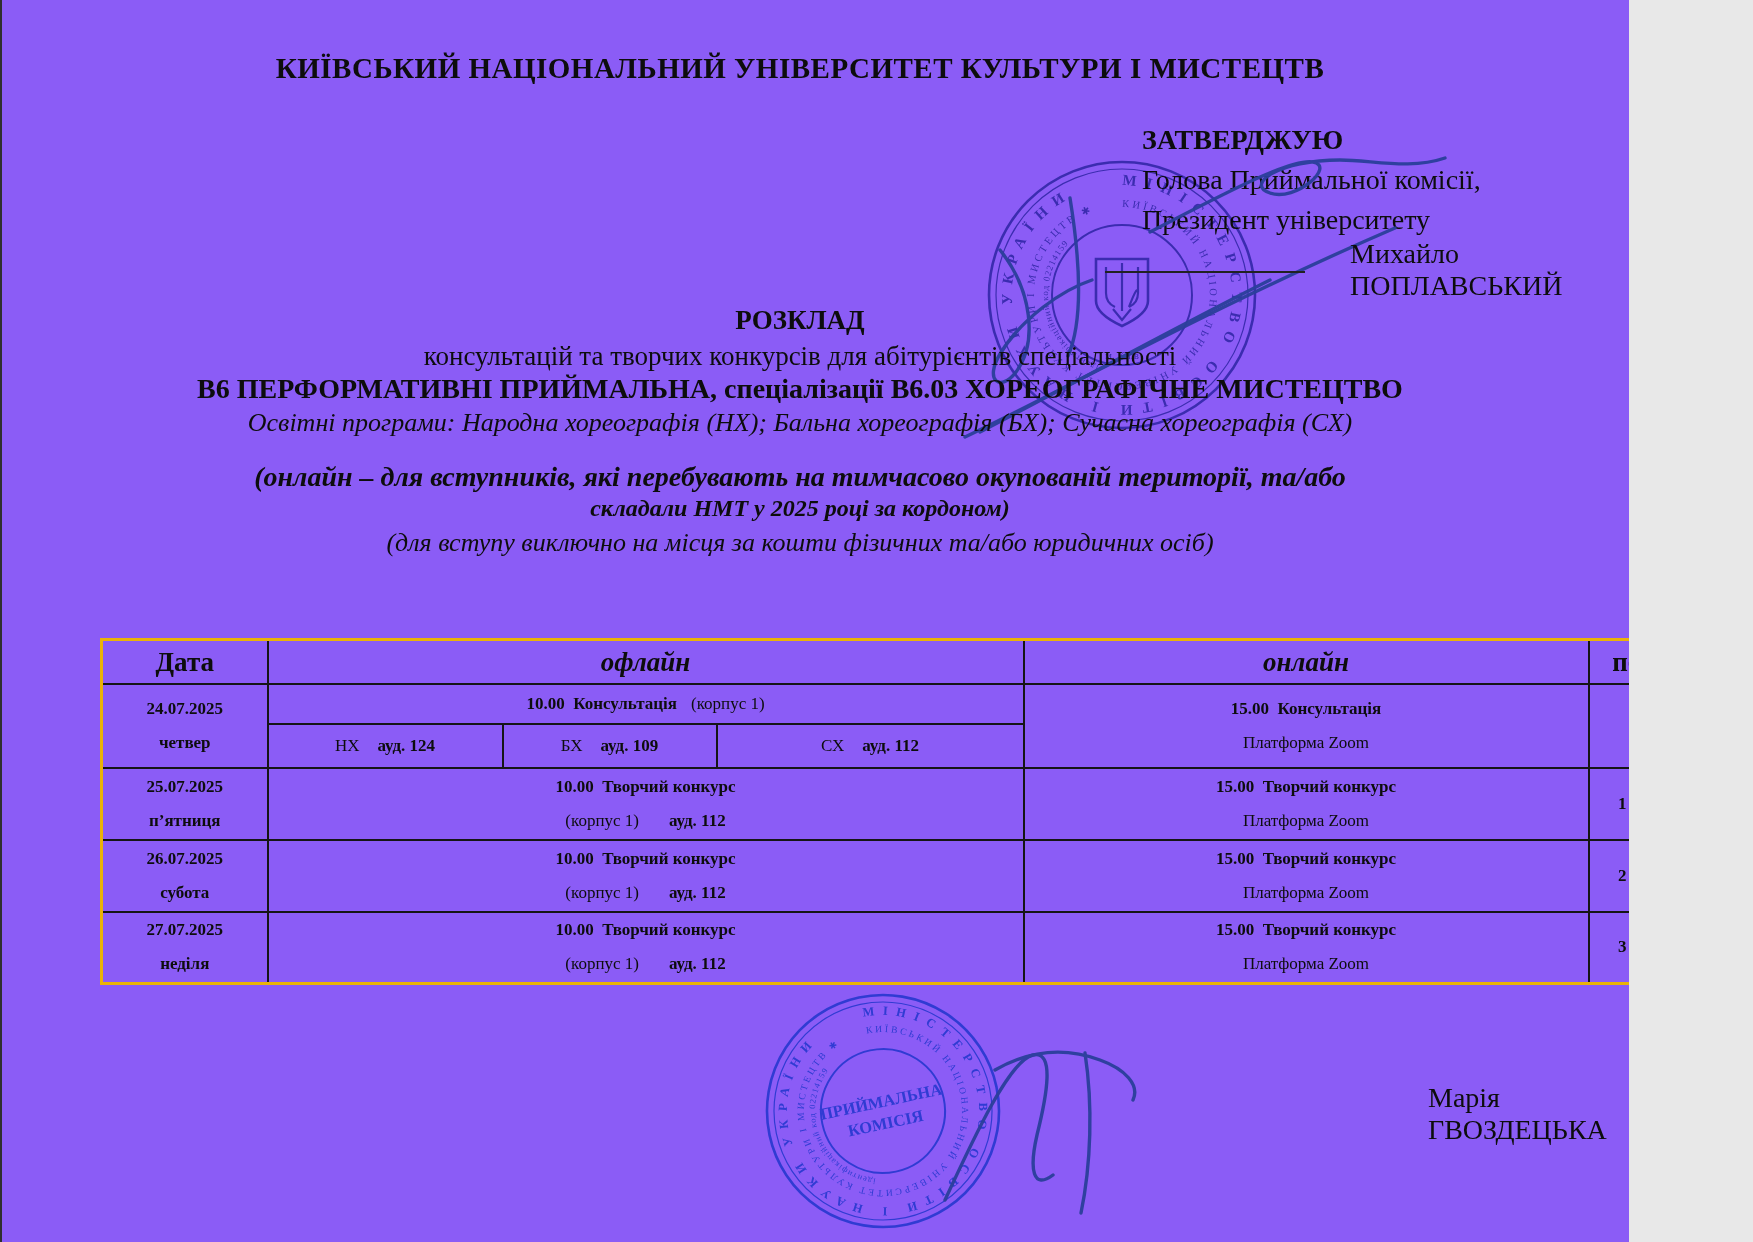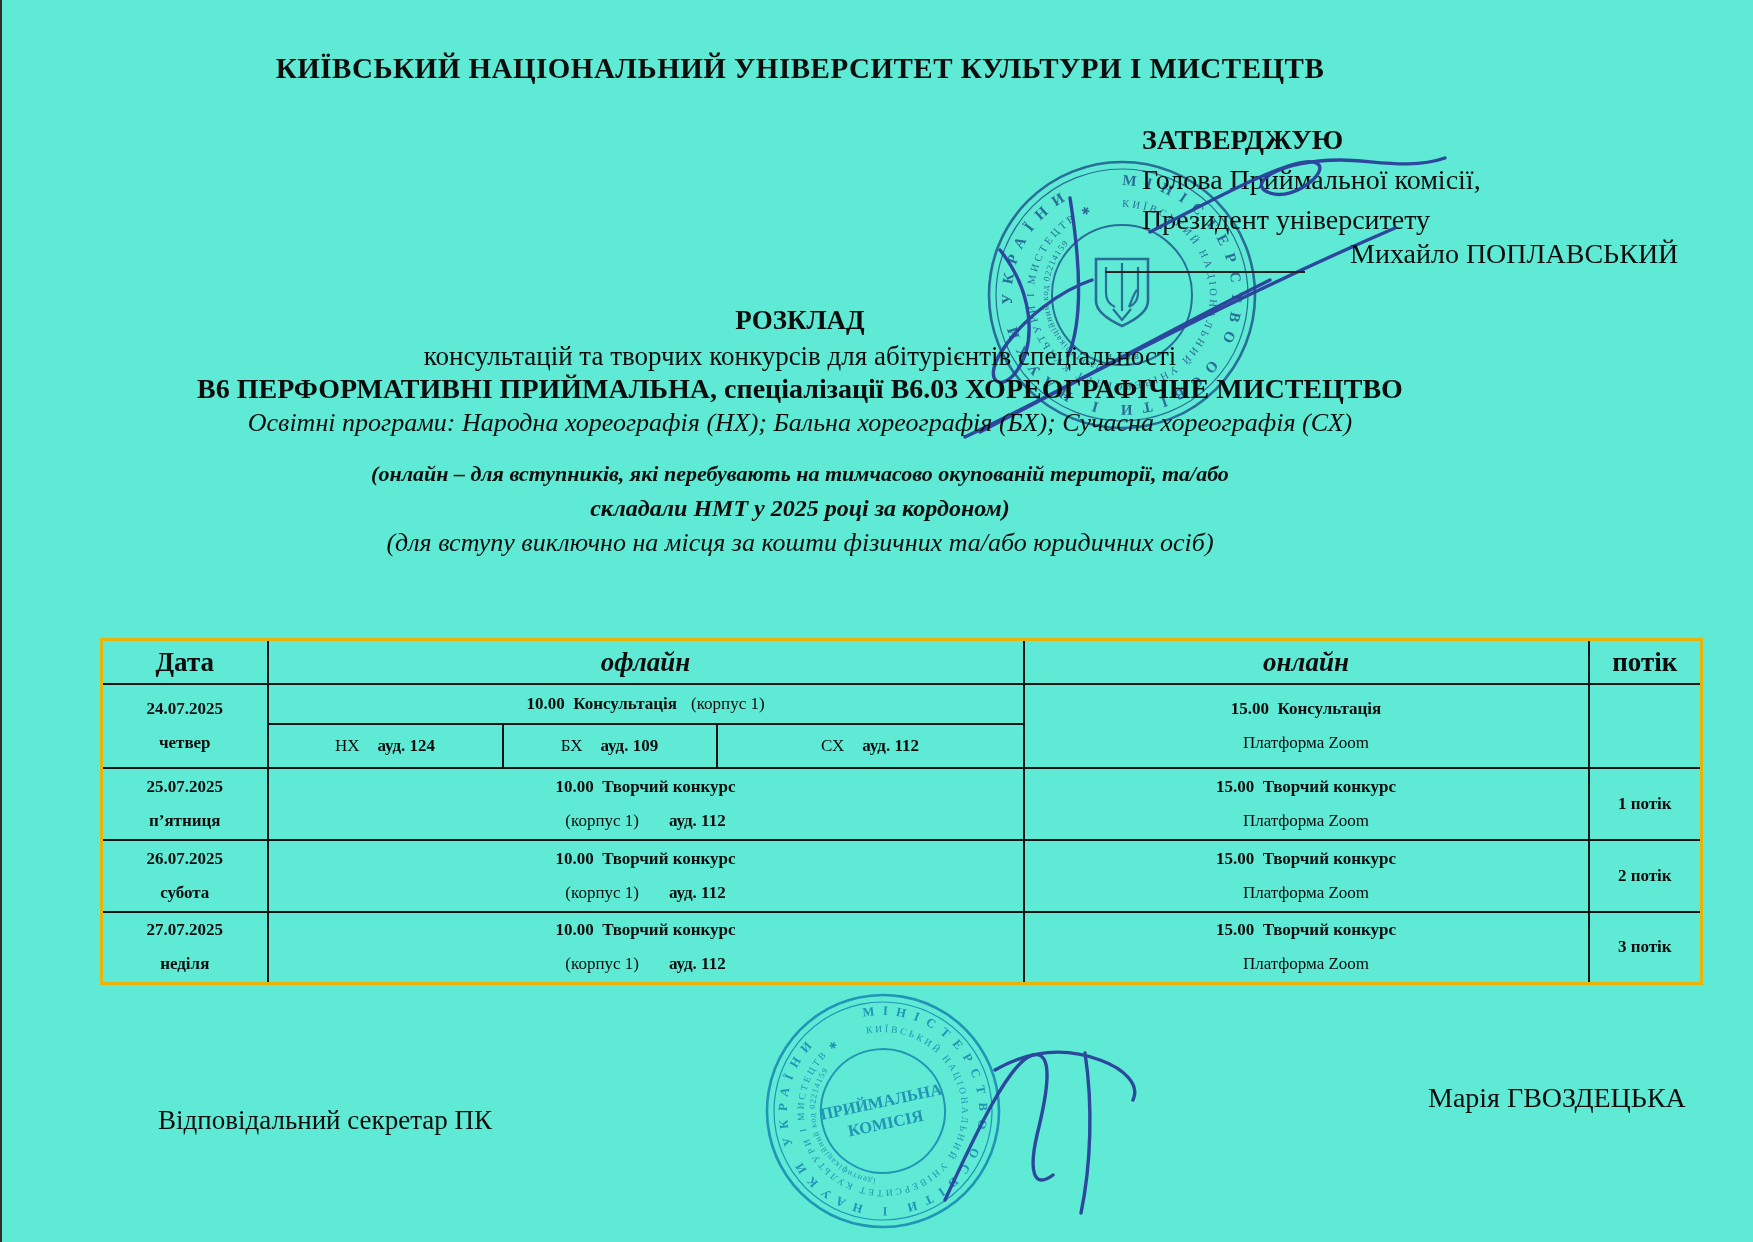--- a/index.html
+++ b/index.html
@@ -1,39 +1,39 @@
 <!DOCTYPE html>
 <html><head>
 <meta charset="utf-8">
 <style>
   html,body{margin:0;padding:0;background:#e8e8e8;}
   #page{
-    position:relative; width:1753px; height:1242px;
-    background:#5eead4; overflow:hidden;
+    position:relative; width:1629px; height:1242px;
+    background:#8b5cf6; overflow:hidden;
     font-family:"Liberation Serif","DejaVu Serif",serif;
     color:#0d0d0d;
   }
   .abs{position:absolute;}
   .cline{left:0;width:1600px;text-align:center;}
   .b{font-weight:bold;}
   .i{font-style:italic;}
   .bi{font-weight:bold;font-style:italic;}
   .pre{white-space:pre-wrap;}
 
   #uni-title{top:52px;font-size:29px;font-weight:bold;letter-spacing:.5px;}
 
   #approval{left:1122px;top:120px;font-size:28px;line-height:40px;margin-left:20px;}
   #approver-name{left:1350px;top:238px;font-size:28px;}
   #sig-underline{left:1105px;top:271px;width:200px;height:2px;background:#222;}
 
   #h-title{top:305px;font-size:27px;font-weight:bold;}
   #h-line2{top:341px;font-size:27px;font-weight:normal;}
   #h-line3{top:373px;font-size:28px;font-weight:bold;}
   #h-line4{top:408px;font-size:26px;font-style:italic;}
-  #h-note1a{top:461px;font-size:22px;}
+  #h-note1a{top:461px;font-size:28px;}
   #h-note1b{top:495px;font-size:24px;}
   #h-note2{top:528px;font-size:26px;font-style:italic;}
 
   #tablewrap{left:100px;top:638px;}
   #sched{border-collapse:collapse;table-layout:fixed;width:1600px;border:3px solid #eab308;}
   #sched td{border:2px solid #151515;text-align:center;vertical-align:middle;padding:0 4px;font-size:17px;line-height:34px;}
   #sched .hdr{font-size:27px;}
   tr.r-hdr{height:44px;}
   tr.r1a{height:40px;}
   tr.r1b{height:44px;}
@@ -199,21 +199,20 @@
         <td>
           <div class="b pre">15.00  Творчий конкурс</div>
           <div>Платформа Zoom</div>
         </td>
         <td class="b">3 потік</td>
       </tr>
     </tbody>
       </table>
   </div>
 
-  <div id="footer-left" class="abs">Відповідальний секретар ПК</div>
   <div id="footer-right" class="abs">Марія ГВОЗДЕЦЬКА</div>
 
   <svg class="abs stampsvg" style="left:748px;top:976px;" width="270" height="270" viewBox="0 0 270 270" opacity="0.85">
     <defs>
       <path id="s2r1" d="M135 39 a96 96 0 1 1 -0.1 0"></path>
       <path id="s2r2" d="M135 56 a79 79 0 1 1 -0.1 0"></path>
       <path id="s2r3" d="M135 67 a68 68 0 1 1 -0.1 0"></path>
     </defs>
     <g transform="rotate(-12 135 135)">
       <g fill="none" stroke="#3a92d5">

